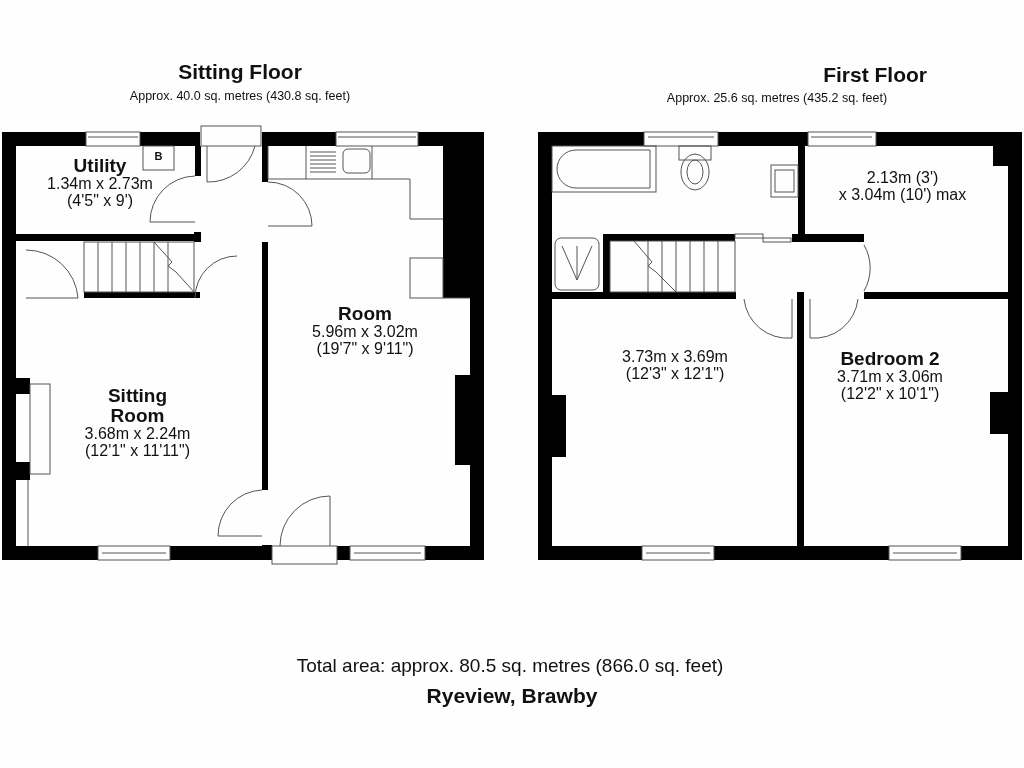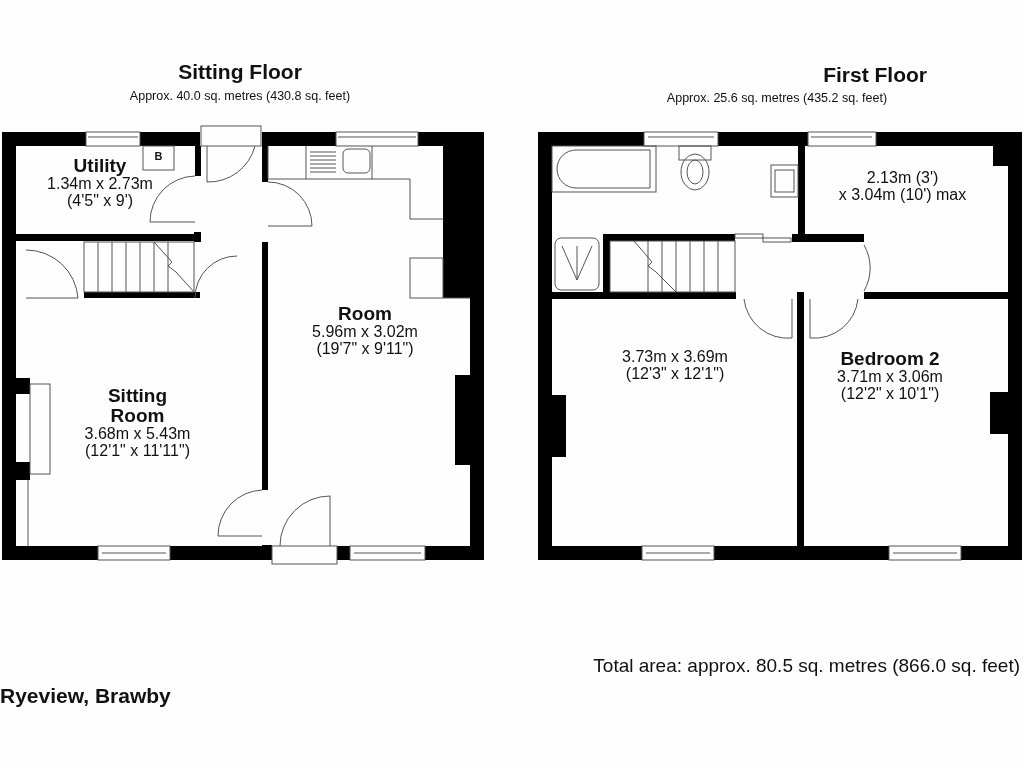--- a/index.html
+++ b/index.html
@@ -3,22 +3,22 @@
 <meta charset="utf-8">
 <style>
   html, body { margin: 0; padding: 0; background: #fefefe; }
   body { width: 1024px; height: 768px; position: relative; overflow: hidden; font-family: "Liberation Sans", sans-serif; color: #111; }
   .floor-title { position: absolute; text-align: center; font-weight: bold; font-size: 21px; }
   .floor-sub { position: absolute; text-align: center; font-size: 12.5px; }
   .plan { position: absolute; top: 0; left: 0; }
   .room-label { position: absolute; text-align: center; line-height: 1.05; }
   .room-name { font-weight: bold; font-size: 19px; display: block; }
   .room-dim { font-size: 16px; display: block; }
-  .footer-total { position: absolute; left: 0; width: 1020px; top: 655px; text-align: right; font-size: 19px; }
-  .footer-addr { position: absolute; left: 0; width: 1024px; top: 684px; text-align: left; font-size: 21px; font-weight: bold; }
+  .footer-total { position: absolute; left: 0; width: 1020px; top: 655px; text-align: center; font-size: 19px; }
+  .footer-addr { position: absolute; left: 0; width: 1024px; top: 684px; text-align: center; font-size: 21px; font-weight: bold; }
 </style>
 </head>
 <body>
 
 <div class="floor-title" style="left:90px;width:300px;top:60px;">Sitting Floor</div>
 <div class="floor-sub" style="left:90px;width:300px;top:89px;">Approx. 40.0 sq. metres (430.8 sq. feet)</div>
 <div class="floor-title" style="left:627px;width:300px;top:63px;text-align:right;">First Floor</div>
 <div class="floor-sub" style="left:627px;width:300px;top:91px;">Approx. 25.6 sq. metres (435.2 sq. feet)</div>
 
 <svg class="plan" width="1024" height="768" viewBox="0 0 1024 768">
@@ -175,21 +175,21 @@
 
 <div class="room-label" style="left:35px;width:130px;top:156px;">
   <span class="room-name">Utility</span>
   <span class="room-dim">1.34m x 2.73m</span>
   <span class="room-dim">(4'5" x 9')</span>
 </div>
 <div style="position:absolute;left:143px;top:150px;width:31px;text-align:center;font-size:11px;font-weight:bold;">B</div>
 <div class="room-label" style="left:60px;width:155px;top:350px;margin-top:36px;">
   <span class="room-name">Sitting</span>
   <span class="room-name">Room</span>
-  <span class="room-dim">3.68m x 5.43m</span>
+  <span class="room-dim">3.68m x 2.24m</span>
   <span class="room-dim">(12'1" x 11'11")</span>
 </div>
 <div class="room-label" style="left:280px;width:170px;top:304px;">
   <span class="room-name">Room</span>
   <span class="room-dim">5.96m x 3.02m</span>
   <span class="room-dim">(19'7" x 9'11")</span>
 </div>
 
 <div class="room-label" style="left:815px;width:175px;top:170px;">
   <span class="room-dim">2.13m (3')</span>

